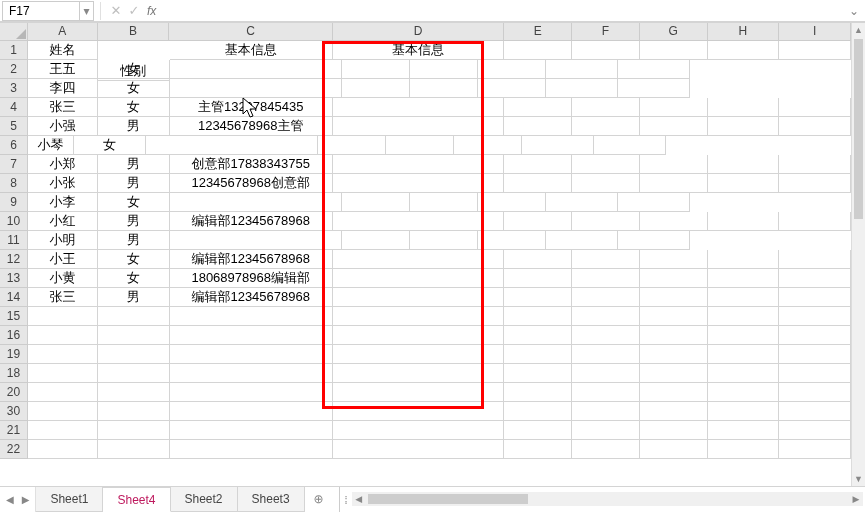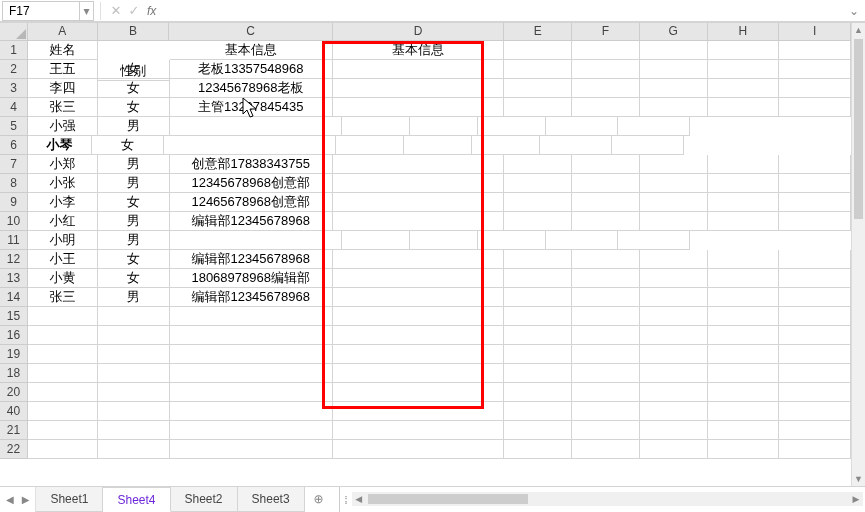--- a/index.html
+++ b/index.html
@@ -33,21 +33,21 @@
 .cursor { position: absolute; z-index: 6; pointer-events: none; }
 
 .vscroll { position: absolute; right: 0; top: 0; width: 14px; bottom: 0; background: #f0f0f0; border-left: 1px solid #dcdcdc; z-index: 4; }
 .vscroll .thumb { position: absolute; left: 2px; right: 2px; top: 16px; height: 180px; background: #cdcdcd; }
 .vscroll .arr { position: absolute; left: 0; right: 0; height: 14px; text-align: center; color: #888; font-size: 9px; line-height: 14px; }
 
 .hscroll-area { position: absolute; left: 0; right: 0; bottom: 0; height: 26px; background: #fff; border-top: 1px solid #d4d4d4; display: flex; align-items: stretch; }
 .tab-nav { display: flex; align-items: center; padding: 0 6px; gap: 8px; color: #888; font-size: 10px; border-right: 1px solid #e0e0e0; }
 .tabs { display: flex; align-items: flex-end; }
 .tab { padding: 4px 14px; border-right: 1px solid #d4d4d4; background: #f3f3f3; color: #444; font-size: 12px; border-bottom: 1px solid #d4d4d4; height: 25px; line-height: 17px; }
-.tab.active { background: #fff; border-bottom: 1px solid #fff; color: #6d28d9; font-weight: normal; border-top: 1px solid #d4d4d4; }
+.tab.active { background: #fff; border-bottom: 1px solid #fff; color: #be185d; font-weight: normal; border-top: 1px solid #d4d4d4; }
 .tab-add { width: 28px; text-align: center; color: #888; line-height: 25px; }
 .hs-sep { width: 6px; border-left: 1px solid #ccc; margin-left: 6px; }
 .hscroll { flex: 1; position: relative; background: #f0f0f0; margin: 5px 2px 5px 0; height: 14px; }
 .hscroll .arr { position: absolute; top: 0; width: 14px; height: 14px; text-align: center; color: #888; font-size: 9px; line-height: 14px; }
 .hscroll .thumb { position: absolute; top: 2px; bottom: 2px; left: 16px; width: 160px; background: #cdcdcd; }
 </style>
 </head>
 <body>
 
 <div class="namebox-bar">
@@ -87,51 +87,49 @@
       <div class="row-h">10</div>
       <div class="row-h">11</div>
       <div class="row-h">12</div>
       <div class="row-h">13</div>
       <div class="row-h">14</div>
       <div class="row-h">15</div>
       <div class="row-h">16</div>
       <div class="row-h">19</div>
       <div class="row-h">18</div>
       <div class="row-h">20</div>
-      <div class="row-h">40</div>
+      <div class="row-h">30</div>
       <div class="row-h">21</div>
       <div class="row-h">22</div>
     </div>
   <div class="cells" id="cells">
       <div class="row">
         <div class="cell" style="width: 70px;">姓名</div>
         <div class="cell" style="width: 72px; margin-top: 21px;">性别</div>
         <div class="cell" style="width: 164px;">基本信息</div>
         <div class="cell" style="width: 172px;">基本信息</div>
         <div class="cell" style="width: 68px;"></div>
         <div class="cell" style="width: 68px;"></div>
         <div class="cell" style="width: 68px;"></div>
         <div class="cell" style="width: 72px;"></div>
         <div class="cell" style="width: 72px;"></div>
       </div>
       <div class="row">
         <div class="cell" style="width: 70px;">王五</div>
         <div class="cell" style="width: 72px;">女</div>
-        <div class="cell" style="width: 164px;">老板13357548968</div>
         <div class="cell" style="width: 172px;"></div>
         <div class="cell" style="width: 68px;"></div>
         <div class="cell" style="width: 68px;"></div>
         <div class="cell" style="width: 68px;"></div>
         <div class="cell" style="width: 72px;"></div>
         <div class="cell" style="width: 72px;"></div>
       </div>
       <div class="row">
         <div class="cell" style="width: 70px;">李四</div>
         <div class="cell" style="width: 72px;">女</div>
-        <div class="cell" style="width: 164px;">12345678968老板</div>
         <div class="cell" style="width: 172px;"></div>
         <div class="cell" style="width: 68px;"></div>
         <div class="cell" style="width: 68px;"></div>
         <div class="cell" style="width: 68px;"></div>
         <div class="cell" style="width: 72px;"></div>
         <div class="cell" style="width: 72px;"></div>
       </div>
       <div class="row">
         <div class="cell" style="width: 70px;">张三</div>
         <div class="cell" style="width: 72px;">女</div>
@@ -139,29 +137,30 @@
         <div class="cell" style="width: 172px;"></div>
         <div class="cell" style="width: 68px;"></div>
         <div class="cell" style="width: 68px;"></div>
         <div class="cell" style="width: 68px;"></div>
         <div class="cell" style="width: 72px;"></div>
         <div class="cell" style="width: 72px;"></div>
       </div>
       <div class="row">
         <div class="cell" style="width: 70px;">小强</div>
         <div class="cell" style="width: 72px;">男</div>
-        <div class="cell" style="width: 172px;"></div>
-        <div class="cell" style="width: 68px;"></div>
-        <div class="cell" style="width: 68px;"></div>
-        <div class="cell" style="width: 68px;"></div>
-        <div class="cell" style="width: 72px;"></div>
-        <div class="cell" style="width: 72px;"></div>
-      </div>
-      <div class="row">
-        <div class="cell" style="width: 64px; font-weight: bold;">小琴</div>
+        <div class="cell" style="width: 164px;">12345678968主管</div>
+        <div class="cell" style="width: 172px;"></div>
+        <div class="cell" style="width: 68px;"></div>
+        <div class="cell" style="width: 68px;"></div>
+        <div class="cell" style="width: 68px;"></div>
+        <div class="cell" style="width: 72px;"></div>
+        <div class="cell" style="width: 72px;"></div>
+      </div>
+      <div class="row">
+        <div class="cell" style="width: 46px;">小琴</div>
         <div class="cell" style="width: 72px;">女</div>
         <div class="cell" style="width: 172px;"></div>
         <div class="cell" style="width: 68px;"></div>
         <div class="cell" style="width: 68px;"></div>
         <div class="cell" style="width: 68px;"></div>
         <div class="cell" style="width: 72px;"></div>
         <div class="cell" style="width: 72px;"></div>
       </div>
       <div class="row">
         <div class="cell" style="width: 70px;">小郑</div>
@@ -181,21 +180,20 @@
         <div class="cell" style="width: 172px;"></div>
         <div class="cell" style="width: 68px;"></div>
         <div class="cell" style="width: 68px;"></div>
         <div class="cell" style="width: 68px;"></div>
         <div class="cell" style="width: 72px;"></div>
         <div class="cell" style="width: 72px;"></div>
       </div>
       <div class="row">
         <div class="cell" style="width: 70px;">小李</div>
         <div class="cell" style="width: 72px;">女</div>
-        <div class="cell" style="width: 164px;">12465678968创意部</div>
         <div class="cell" style="width: 172px;"></div>
         <div class="cell" style="width: 68px;"></div>
         <div class="cell" style="width: 68px;"></div>
         <div class="cell" style="width: 68px;"></div>
         <div class="cell" style="width: 72px;"></div>
         <div class="cell" style="width: 72px;"></div>
       </div>
       <div class="row">
         <div class="cell" style="width: 70px;">小红</div>
         <div class="cell" style="width: 72px;">男</div>

